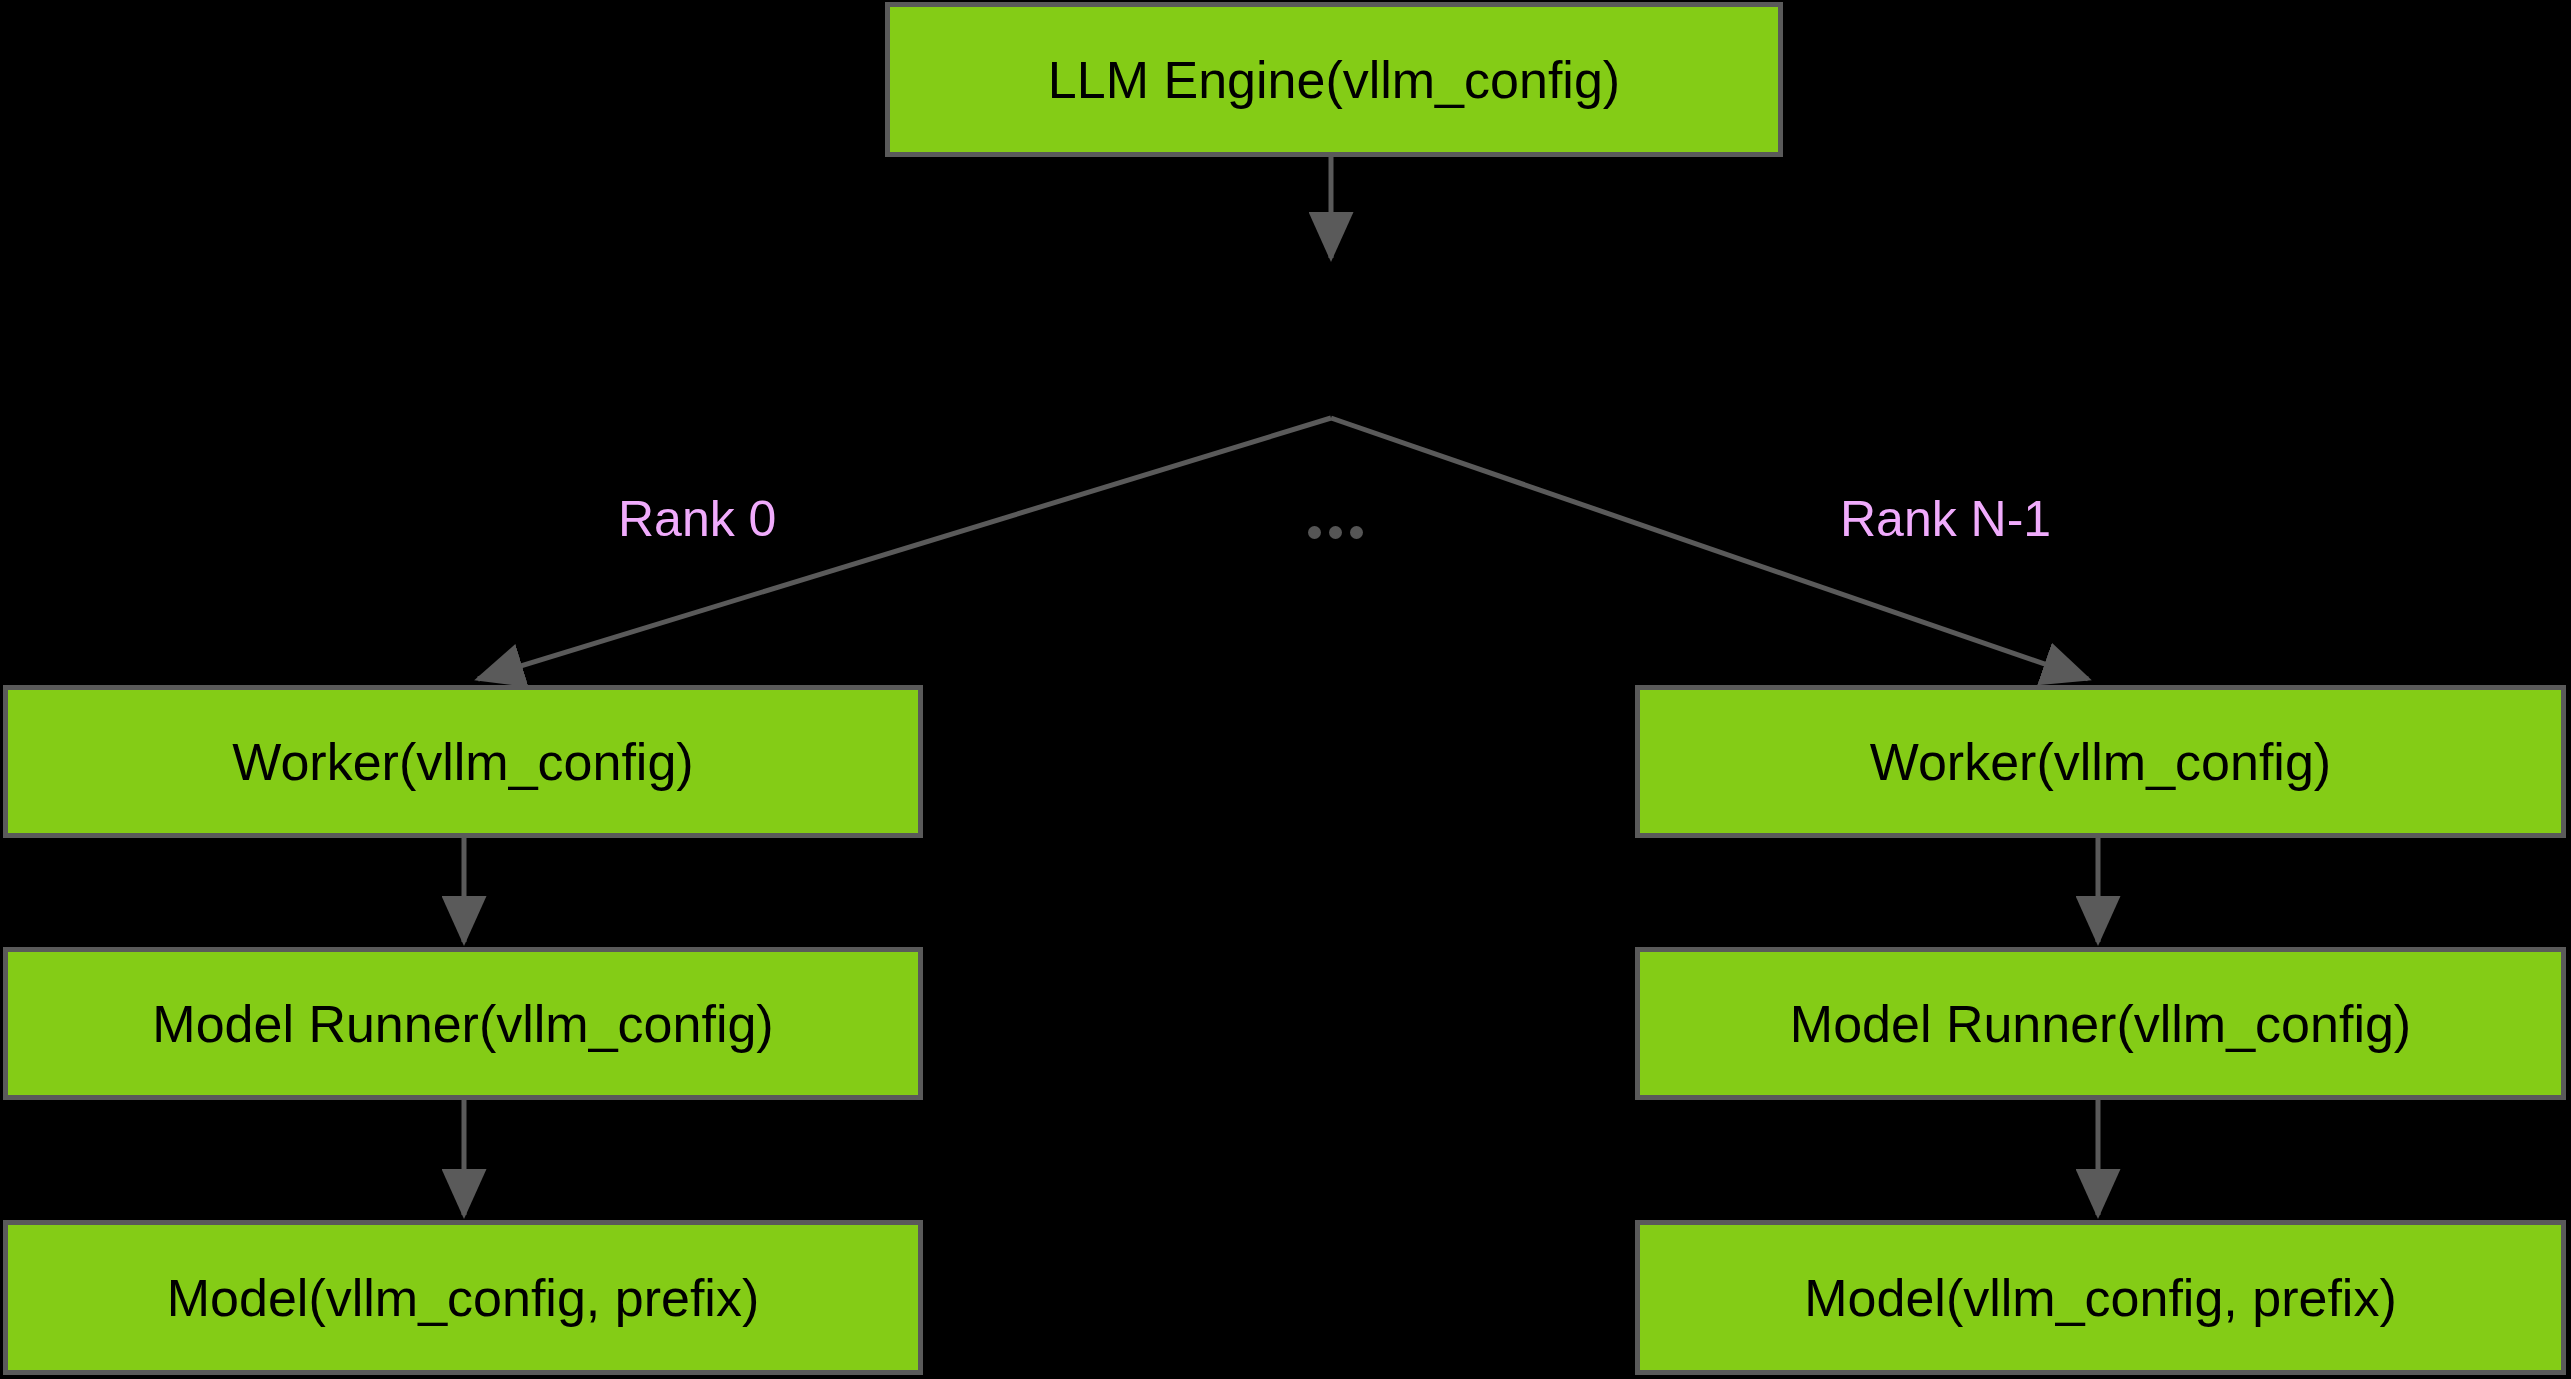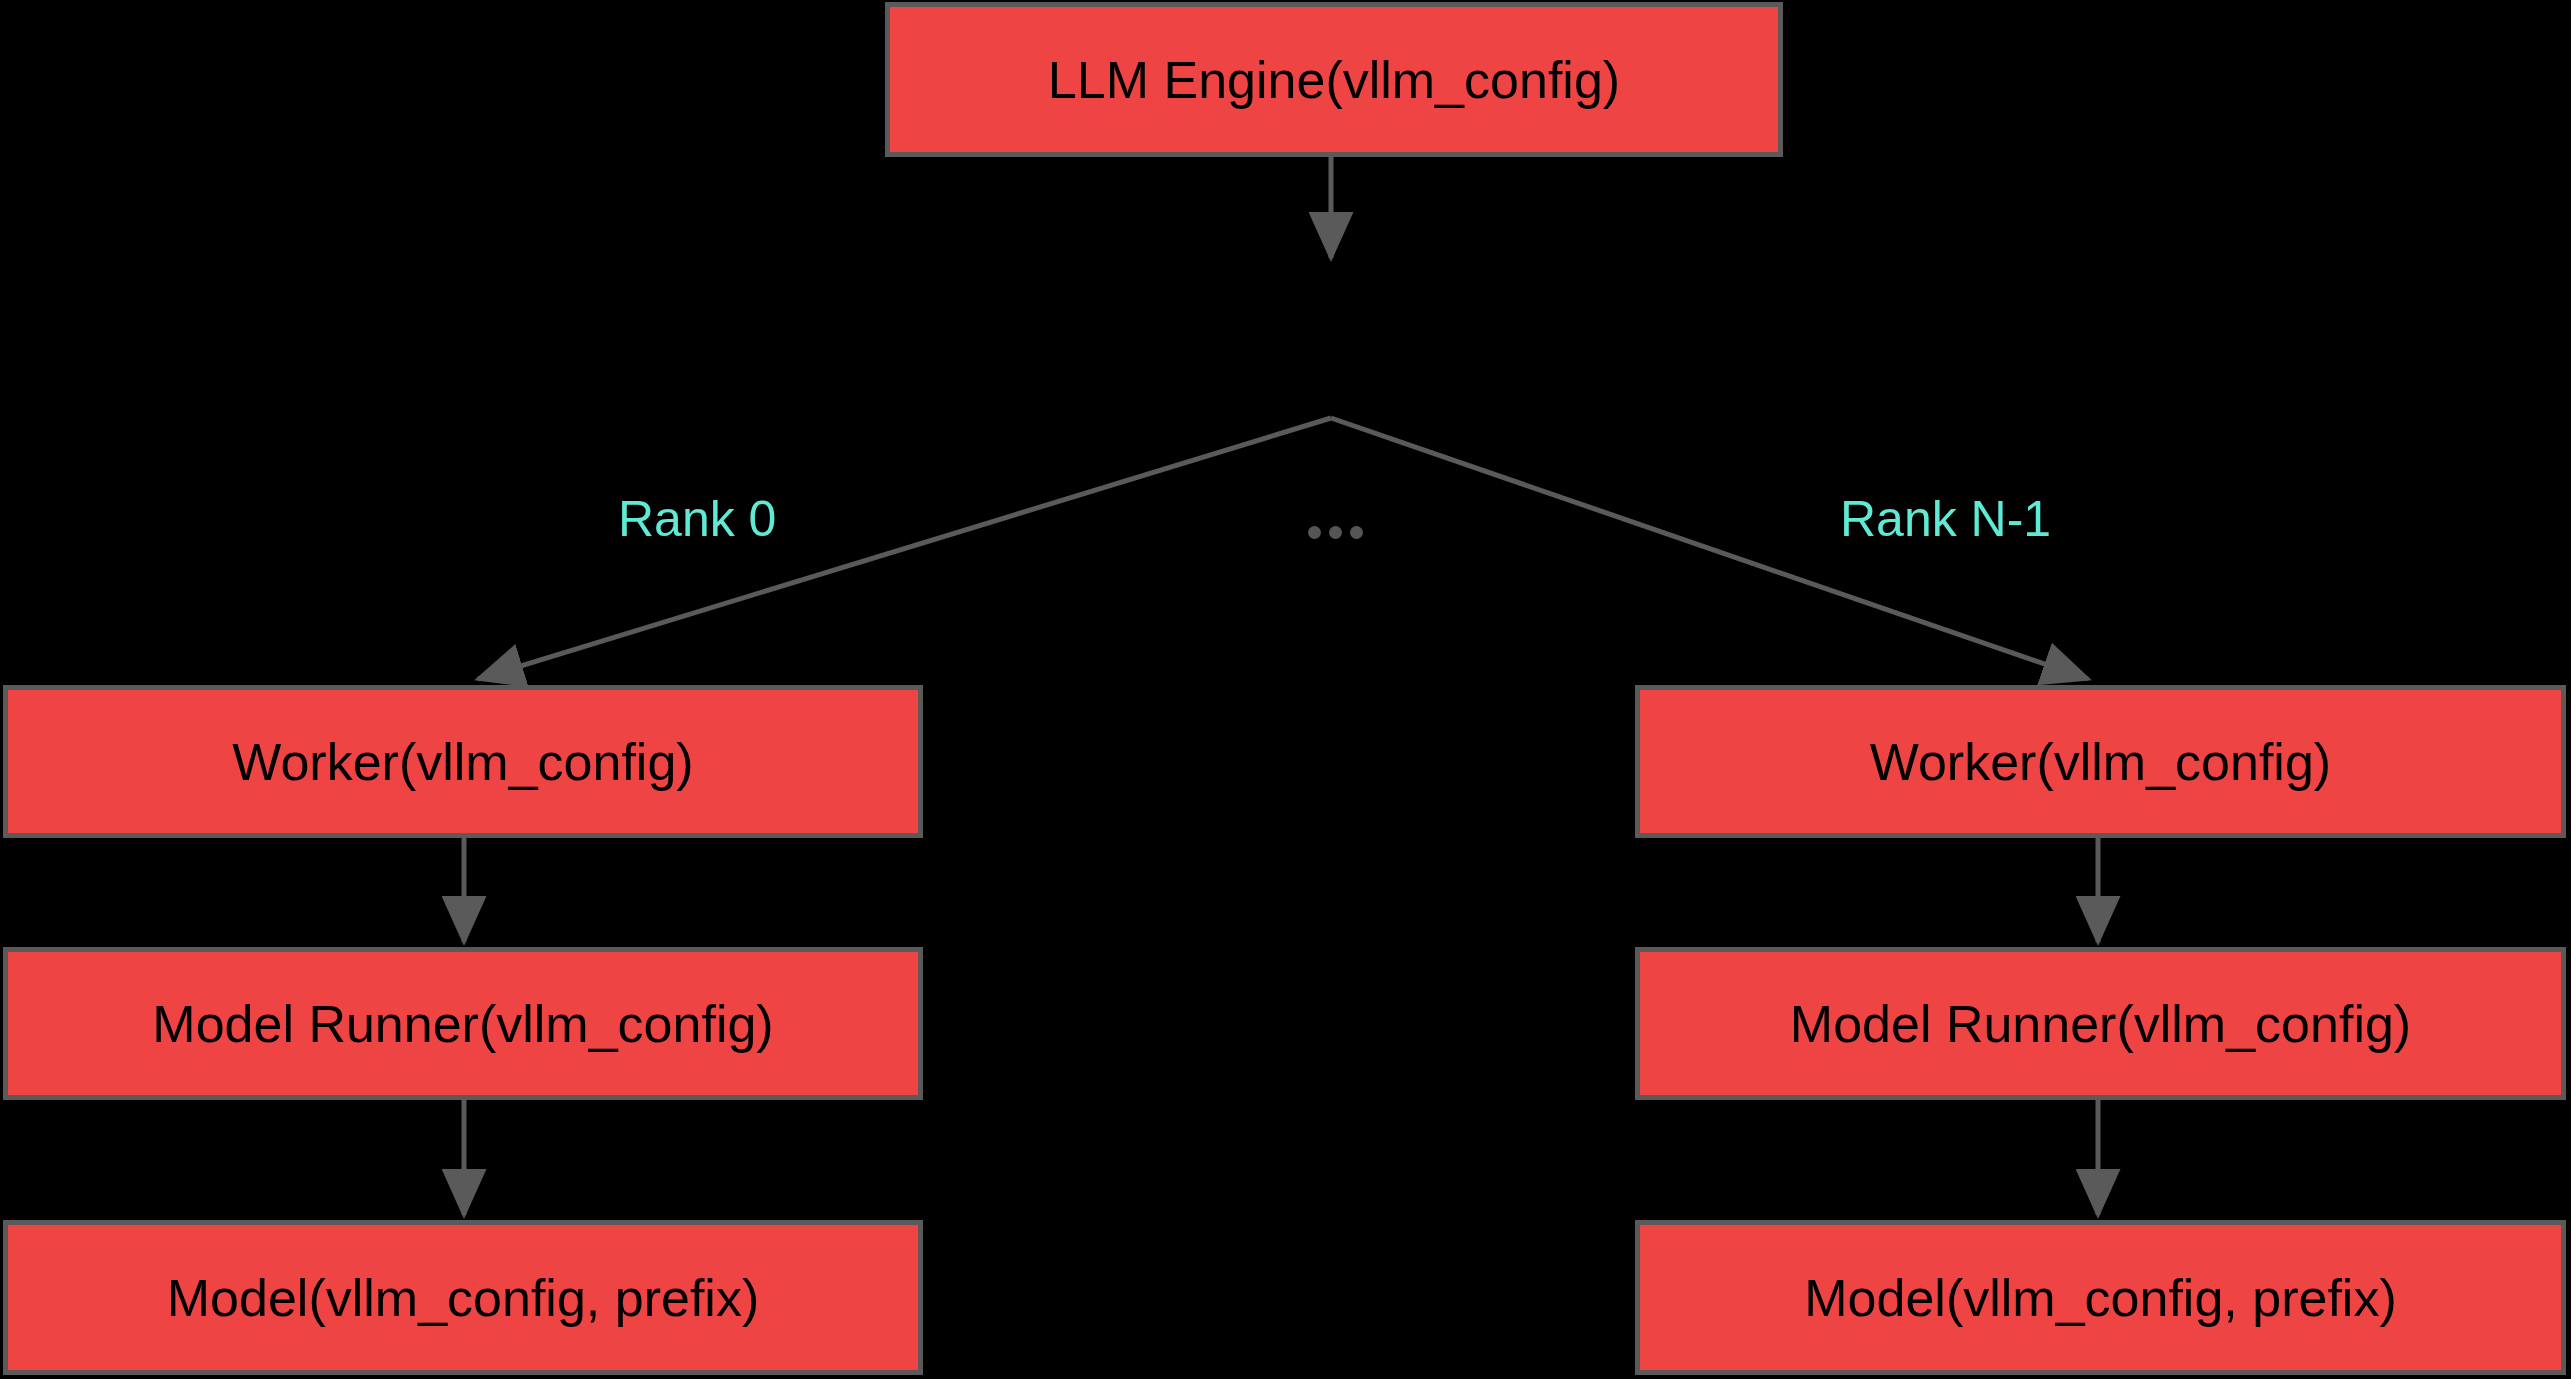--- a/index.html
+++ b/index.html
@@ -14,39 +14,39 @@
   #canvas {
     position: relative;
     width: 2571px;
     height: 1379px;
     background: #000000;
     overflow: hidden;
   }
   .node {
     position: absolute;
     box-sizing: border-box;
-    background: #ef4444;
+    background: #84cc16;
     border: 5px solid #5a5a5a;
     display: flex;
     align-items: center;
     justify-content: center;
     color: #000000;
     font-family: "Liberation Sans", sans-serif;
     font-weight: 400;
     letter-spacing: 0px;
     white-space: nowrap;
   }
   .node-label {
     font-size: 52px;
     line-height: 1;
     color: #000000;
   }
   .edge-label {
     position: absolute;
-    color: #5eead4;
+    color: #f0abfc;
     font-family: "Liberation Sans", sans-serif;
     font-size: 50px;
     font-weight: 400;
     white-space: nowrap;
   }
   .dots {
     position: absolute;
     display: flex;
     gap: 8px;
     align-items: center;

